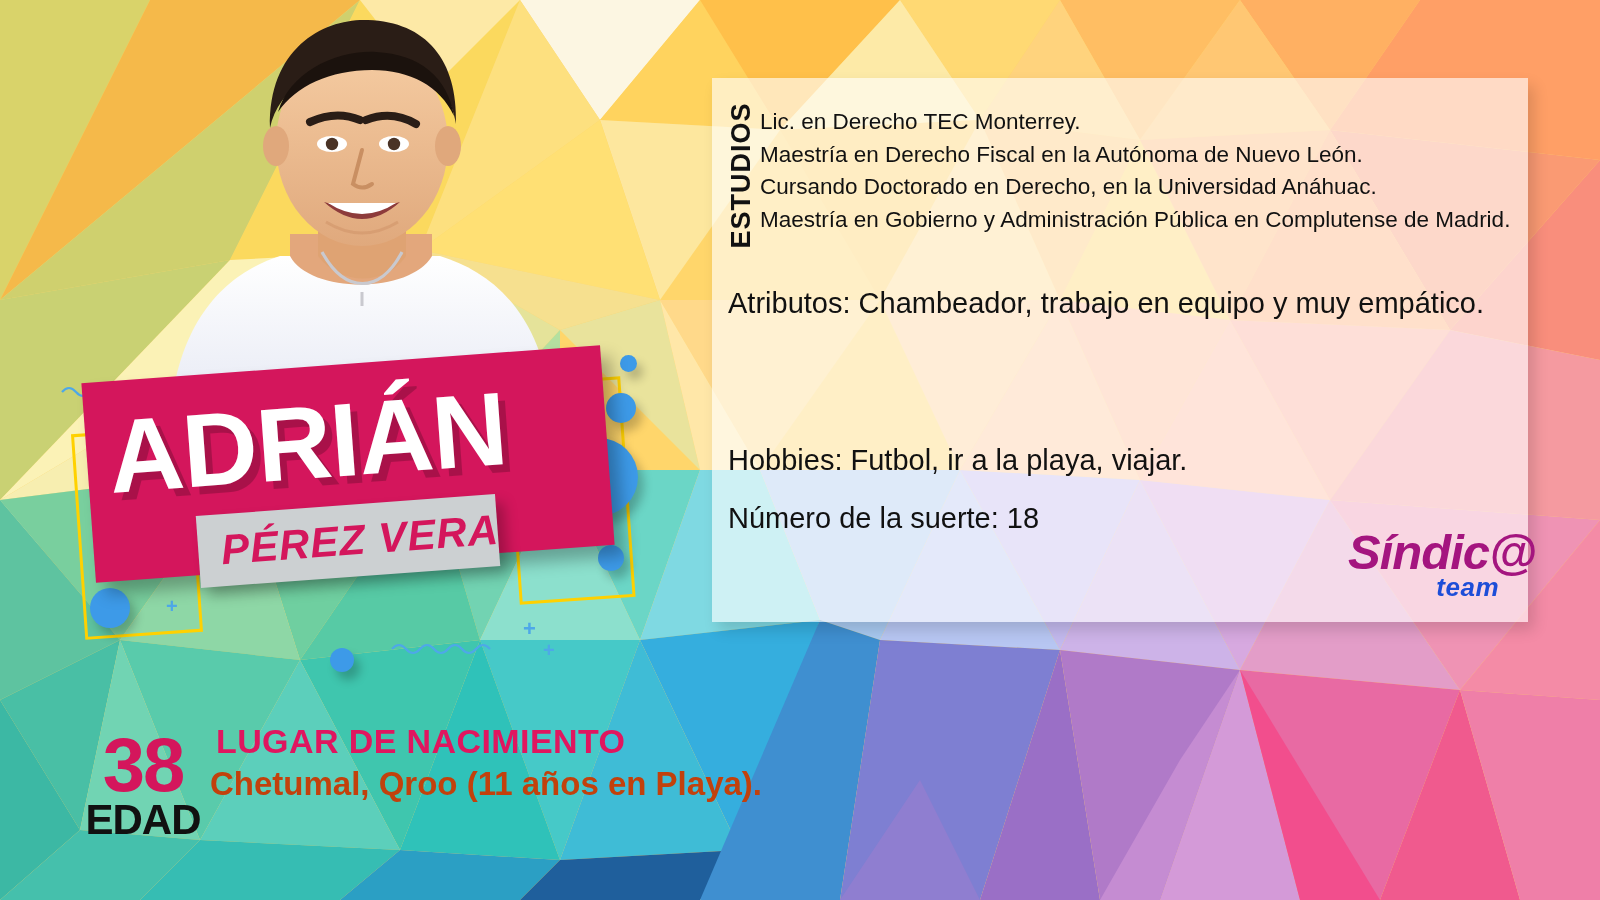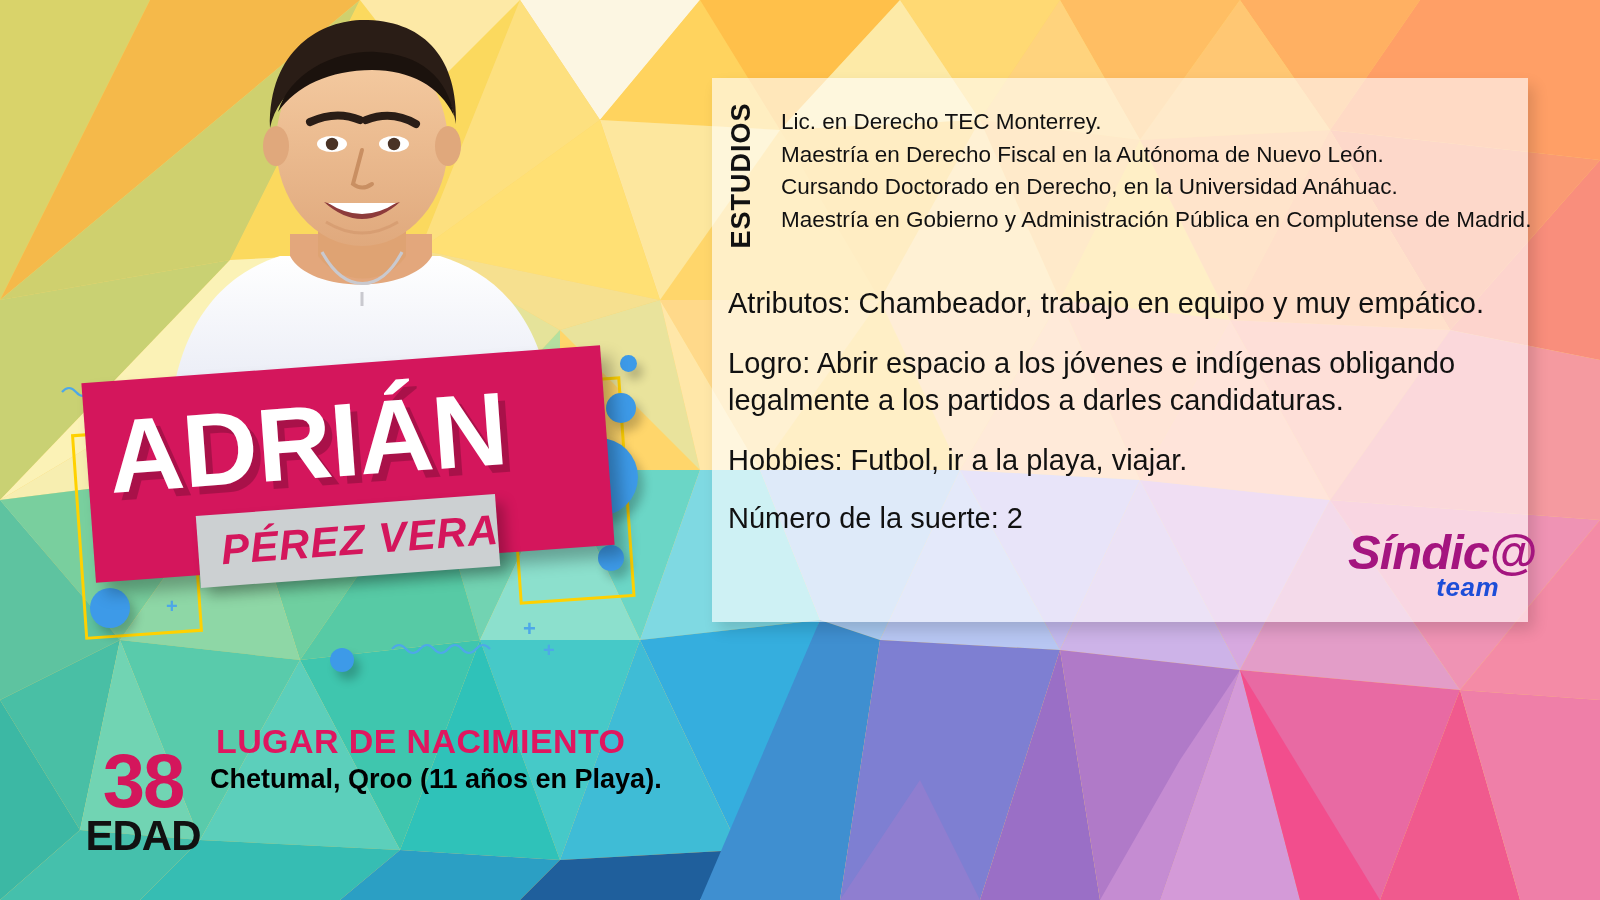--- a/index.html
+++ b/index.html
@@ -62,36 +62,36 @@
     position:absolute;left:210px;top:519px;width:300px;
     transform:rotate(-4.2deg);
     color:#d4165c;
     font-weight:700;font-style:italic;
     font-size:42px;letter-spacing:1px;line-height:1;
     text-align:center;
     white-space:nowrap;
   }
 
   
-  #age-block{position:absolute;left:78px;top:748px;width:130px;text-align:center;}
+  #age-block{position:absolute;left:78px;top:732px;width:130px;text-align:center;}
   #age-number{
     color:#d4165c;font-weight:700;font-size:76px;line-height:.88;
     letter-spacing:-2px;
   }
   #age-label{
     color:#111;font-weight:700;font-size:42px;line-height:1;letter-spacing:-1px;
   }
   #birth-block{position:absolute;left:210px;top:724px;}
   #birth-title{
     color:#e0165f;font-weight:700;font-size:34px;line-height:1.05;
     letter-spacing:.4px;
     margin-left:6px;
   }
   #birth-value{
-    color:#000000;font-weight:700;font-size:27px;line-height:1.25;margin-top:3px;
+    color:#c2410c;font-weight:700;font-size:33px;line-height:1.25;margin-top:3px;
   }
 
   
   #panel{
     position:absolute;left:712px;top:78px;width:816px;height:544px;
     background:rgba(255,255,255,.62);
     box-shadow:6px 8px 14px rgba(0,0,0,.14);
   }
   #estudios-label{
     position:absolute;left:724px;top:100px;height:150px;width:34px;
@@ -100,21 +100,20 @@
   #estudios-label span{
     display:block;
     transform:rotate(-90deg);
     transform-origin:center center;
     white-space:nowrap;
     font-weight:700;font-size:27px;letter-spacing:1px;color:#111;
   }
   #estudios-list{
     position:absolute;left:760px;top:106px;width:760px;
     color:#111;
-    margin-left:21px;
   }
   #estudios-list div{
     font-size:22.5px;line-height:1.45;font-weight:400;white-space:nowrap;
   }
 
   .info-block{
     position:absolute;left:728px;width:760px;color:#111;
     font-size:29px;line-height:1.28;font-weight:400;
   }
   #blk-atributos{top:285px;}
@@ -349,22 +348,21 @@
   </div>
 
   <div id="estudios-list">
     <div>Lic. en Derecho TEC Monterrey.</div>
     <div>Maestría en Derecho Fiscal en la Autónoma de Nuevo León.</div>
     <div>Cursando Doctorado en Derecho, en la Universidad Anáhuac.</div>
     <div>Maestría en Gobierno y Administración Pública en Complutense de Madrid.</div>
   </div>
 
   <div class="info-block" id="blk-atributos">Atributos: Chambeador, trabajo en equipo y muy empático.</div>
-  <div class="info-block" id="blk-logro">Logro:  Abrir espacio a los jóvenes e indígenas obligando legalmente a los partidos a darles candidaturas.</div>
   <div class="info-block" id="blk-hobbies">Hobbies: Futbol, ir a la playa, viajar.</div>
-  <div class="info-block" id="blk-numero">Número de la suerte: 2</div>
+  <div class="info-block" id="blk-numero">Número de la suerte: 18</div>
 
   <div id="logo">
     <div id="logo-main">Síndic@</div>
     <div id="logo-sub">team</div>
   </div>
 
 </div>
 
 </body></html>

